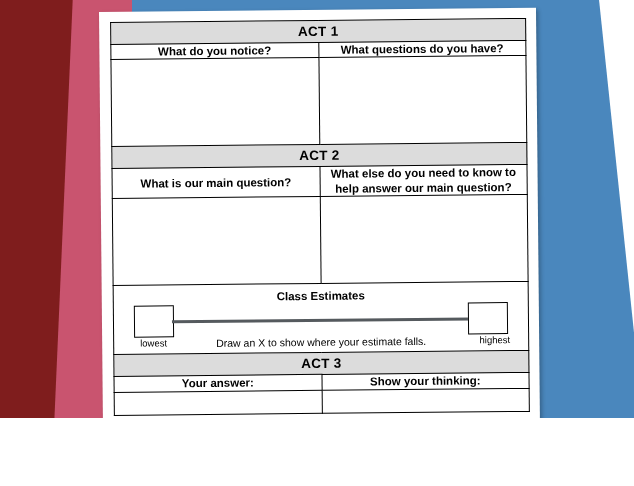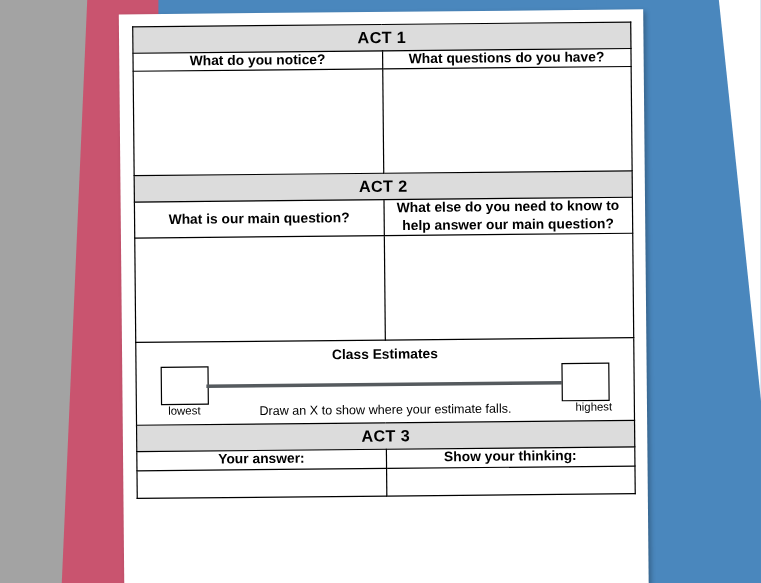--- a/index.html
+++ b/index.html
@@ -9,22 +9,22 @@
   }
   body {
     width: 634px;
     height: 486px;
     overflow: hidden;
     font-family: "Liberation Sans", sans-serif;
   }
   .stage {
     position: relative;
     width: 634px;
-    height: 486px;
-    background: #a3a3a3;
+    height: 418px;
+    background: #7f1d1d;
     overflow: hidden;
   }
   .band-pink-skew {
     position: absolute;
     left: 62px;
     top: -20px;
     width: 72px;
     height: 530px;
     background: #c9546f;
     transform: skewX(-2.5deg);

